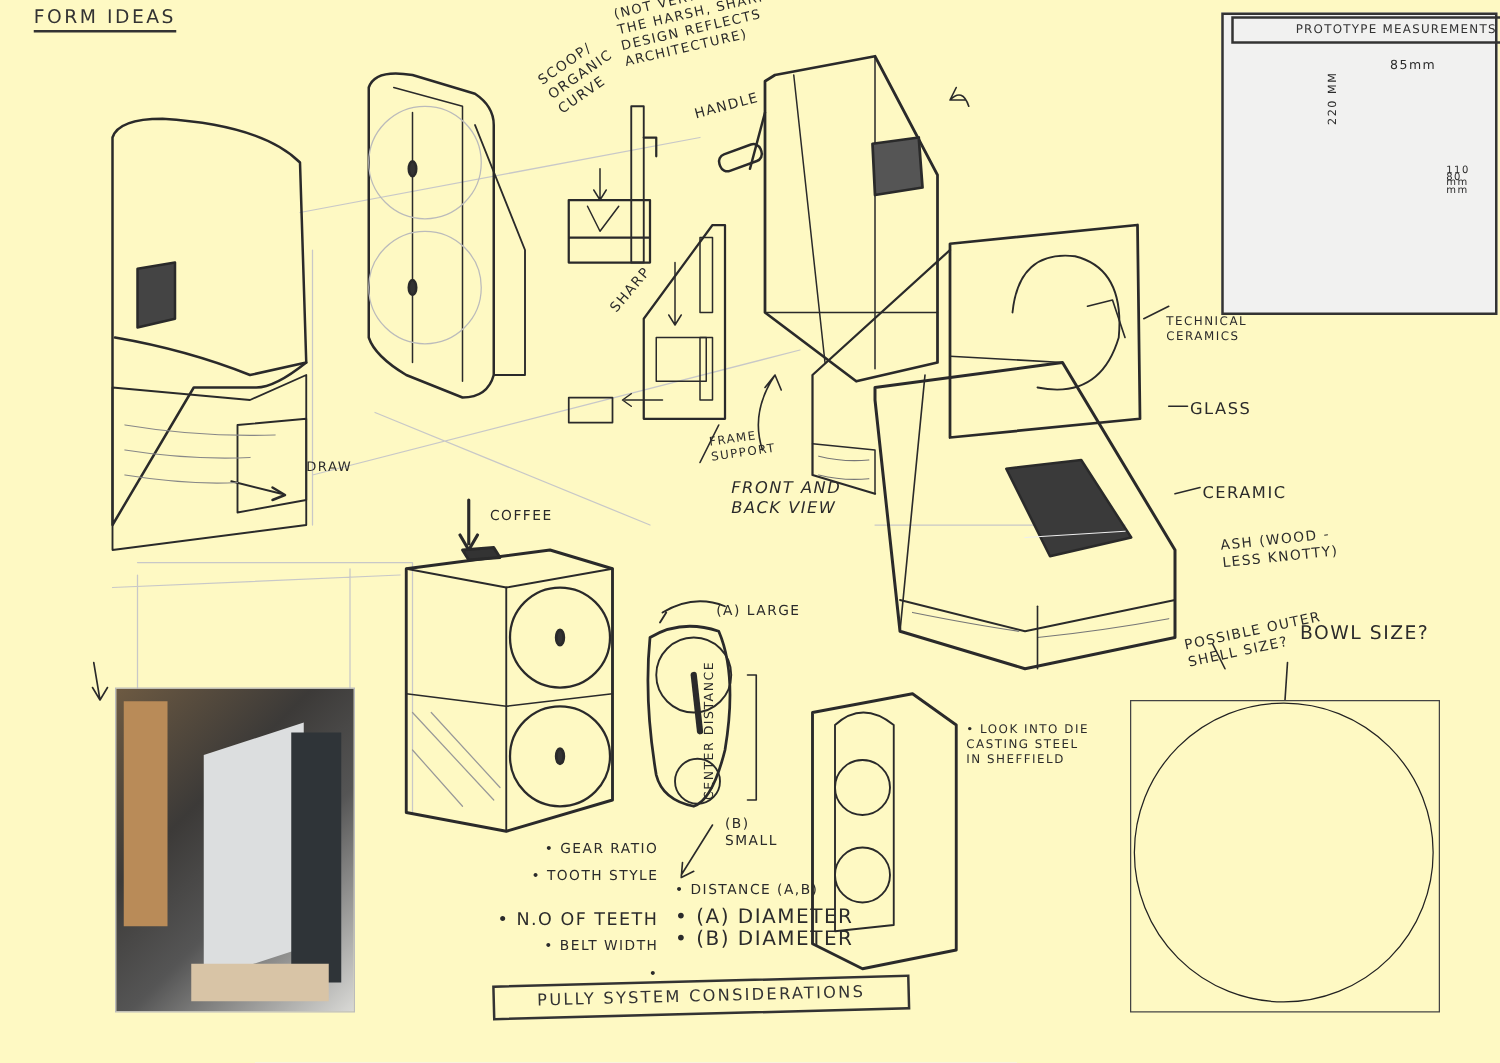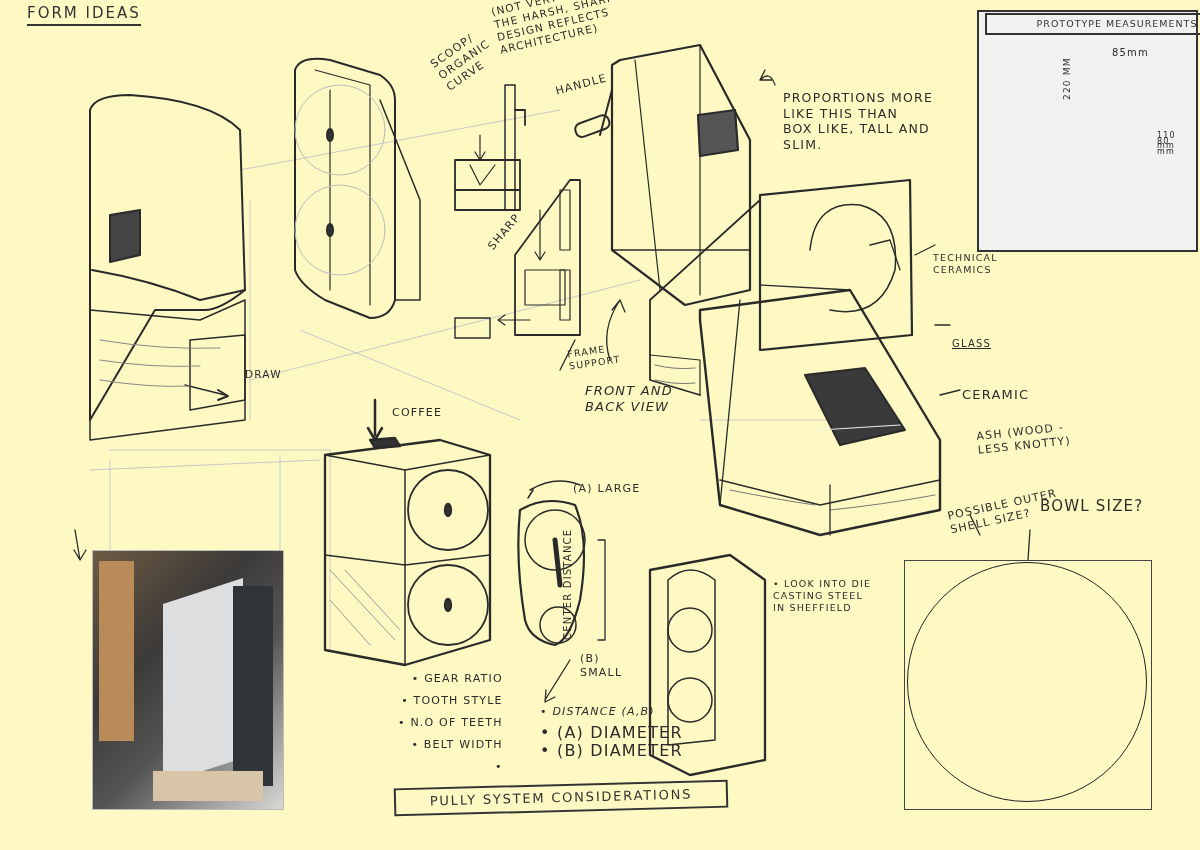--- a/index.html
+++ b/index.html
@@ -163,27 +163,23 @@
 architecture)</div>
   <div class="hand" style="left:428px;top:60px;font-size:11px;transform:rotate(-35deg);transform-origin:left top;">Scoop/
 organic
 curve</div>
   <div class="hand" style="left:555px;top:78px;font-size:11px;transform:rotate(-15deg);">Handle</div>
   <div class="hand" style="left:483px;top:225px;font-size:11px;transform:rotate(-50deg);">Sharp</div>
   <div class="hand" style="left:568px;top:345px;font-size:9.5px;transform:rotate(-8deg);">Frame
 support</div>
   <div class="hand" style="left:585px;top:383px;font-size:13px;font-style:italic;">Front and
 back view</div>
-  <div class="hand" style="left:783px;top:90px;font-size:12.5px;">Proportions more
-like this than
-box like, tall and
-slim.</div>
   <div class="hand" style="left:933px;top:252px;font-size:9.5px;">Technical
 ceramics</div>
-  <div class="hand" style="left:952px;top:338px;font-size:10px;text-decoration:underline;">Glass</div>
+  <div class="hand" style="left:952px;top:320px;font-size:13px;">Glass</div>
   <div class="hand" style="left:962px;top:387px;font-size:13px;">Ceramic</div>
   <div class="hand" style="left:977px;top:425px;font-size:11px;transform:rotate(-6deg);">Ash (wood -
 less knotty)</div>
   <div class="hand" style="left:948px;top:498px;font-size:11px;transform:rotate(-12deg);">Possible outer
 shell size?</div>
   <div class="hand" style="left:1040px;top:497px;font-size:15px;">Bowl size?</div>
   <div class="hand" style="left:245px;top:368px;font-size:10.5px;">Draw</div>
   <div class="hand" style="left:392px;top:406px;font-size:11px;">Coffee</div>
   <div class="hand" style="left:573px;top:482px;font-size:11px;">(A) Large</div>
   <div class="hand" style="left:580px;top:652px;font-size:11px;">(B)
@@ -205,26 +201,26 @@
   <div class="hand" style="left:1062px;top:100px;font-size:9px;transform:rotate(-90deg);transform-origin:left top;">220 mm</div>
   <div class="hand" style="left:1100px;top:47px;font-size:10px;text-transform:none;margin-left:12px;">85mm</div>
   <div class="hand" style="left:1157px;top:108px;font-size:8px;text-transform:none;margin-top:23px;">110
 mm</div>
   <div class="hand" style="left:1157px;top:137px;font-size:8px;text-transform:none;">80
 mm</div>
 
   <div style="position:absolute;left:398px;top:672px;text-align:right;">
     <div class="hand" style="position:relative;font-size:11px;height:22px;"><span>• </span><span>Gear ratio</span></div>
     <div class="hand" style="position:relative;font-size:11px;height:22px;"><span>• </span><span>Tooth style</span></div>
-    <div class="hand" style="position:relative;font-size:11px;height:22px;"><span>• </span><span>N.O of teeth</span></div>
+    <div class="hand" style="position:relative;font-size:14px;height:22px;margin-top:12px;"><span>• </span><span>N.O of teeth</span></div>
     <div class="hand" style="position:relative;font-size:11px;height:22px;"><span>• </span><span>Belt width</span></div>
     <div class="hand" style="position:relative;font-size:11px;height:22px;"><span>• </span><span></span></div>
   </div>
   <div style="position:absolute;left:540px;top:705px;">
-    <div class="hand" style="position:relative;font-size:11px;height:18px;font-style:italic;"><span>• </span><span>Distance (A,B)</span></div>
+    <div class="hand" style="position:relative;font-size:11px;height:18px;"><span>• </span><span>Distance (A,B)</span></div>
     <div class="hand" style="position:relative;font-size:16px;height:18px;"><span>• </span><span>(A) Diameter</span></div>
     <div class="hand" style="position:relative;font-size:16px;height:18px;"><span>• </span><span>(B) Diameter</span></div>
   </div>
   <div class="pully-box">Pully system considerations</div>
 
   <div class="bowl-box"></div>
   <div class="bowl-circle"></div>
 
 </div>
 

